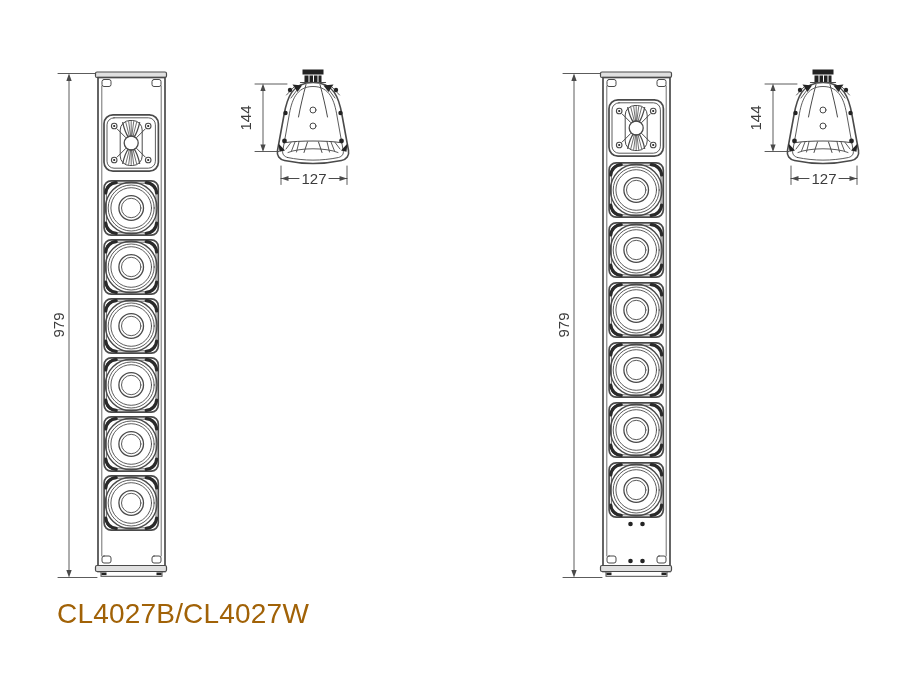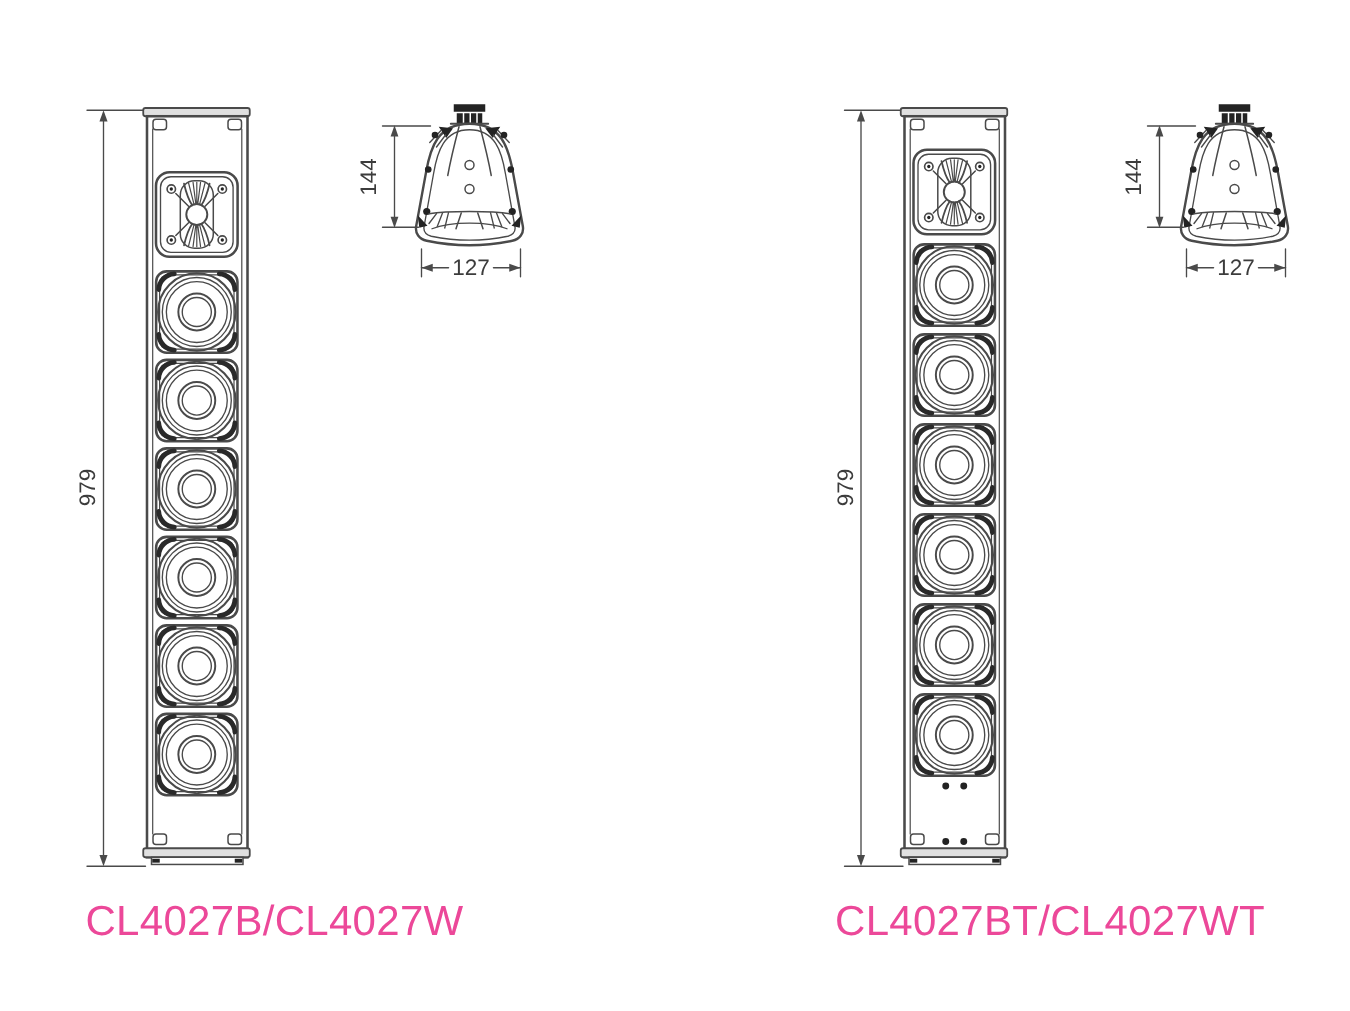--- a/index.html
+++ b/index.html
@@ -3,21 +3,21 @@
 <meta charset="utf-8">
 <style>
   html,body { margin:0; padding:0; background:#ffffff; }
   .canvas {
     position:relative; width:900px; height:674px; background:#ffffff;
     overflow:hidden; font-family:"Liberation Sans", sans-serif;
   }
   .abs { position:absolute; }
   .model-label {
     position:absolute; top:598px; width:290px; text-align:center;
-    font-size:28px; letter-spacing:0.2px; color:#ec4899; white-space:nowrap;
+    font-size:28px; letter-spacing:0.2px; color:#a16207; white-space:nowrap;
     font-family:"Liberation Sans", sans-serif;
   }
   svg text {
     font-family:"Liberation Sans", sans-serif;
     fill:#3c3c3c;
   }
   .dim-text { font-size:15px; }
   .defs-holder { position:absolute; width:0; height:0; overflow:hidden; }
 </style>
 </head>
@@ -195,15 +195,14 @@
     </g>
     <text class="dim-text" transform="translate(568.5,325) rotate(-90)" text-anchor="middle">979</text>
   </svg>
 
   <svg class="abs" style="left:750px; top:58px;" width="135" height="142" viewBox="750 58 135 142">
     <use href="#topview" x="510"></use>
     <text class="dim-text" transform="translate(760.5,118) rotate(-90)" text-anchor="middle">144</text>
     <text class="dim-text" x="824" y="183.5" text-anchor="middle">127</text>
   </svg>
 
-  <div class="model-label" style="left:555px;">CL4027BT/CL4027WT</div>
 
 </div>
 
 </body></html>

